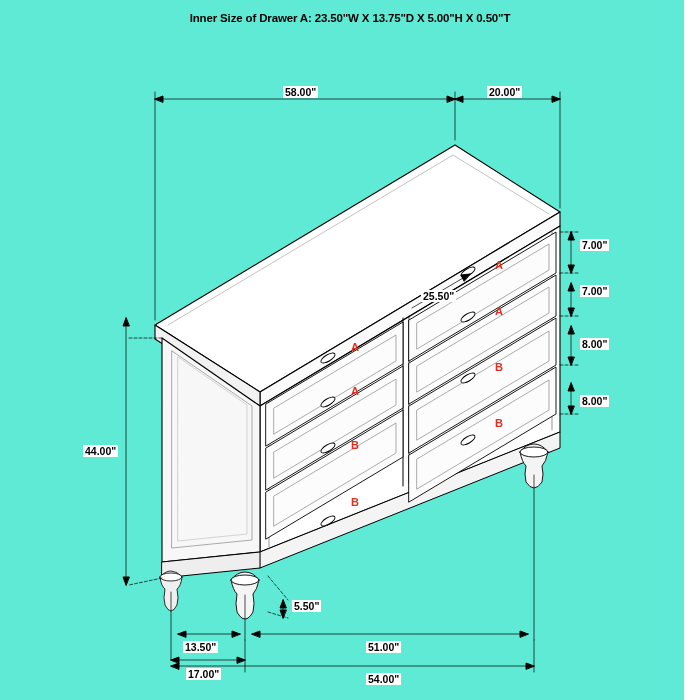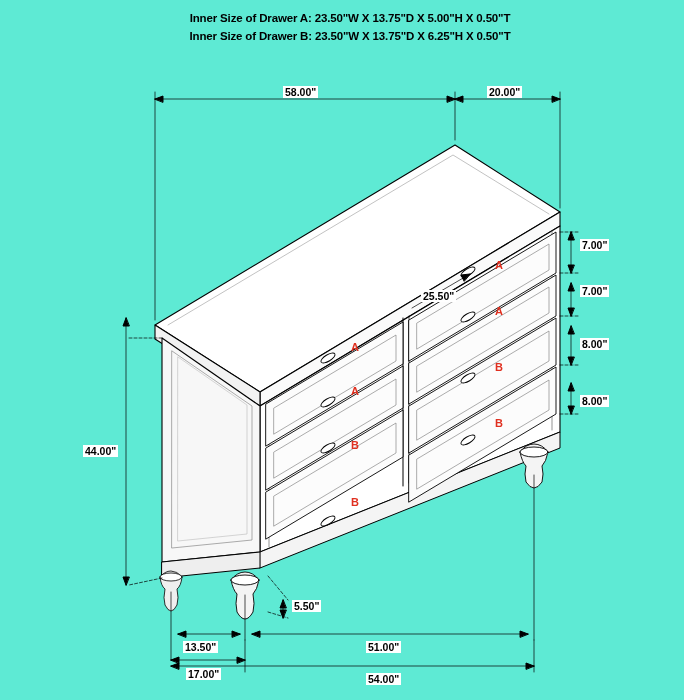--- a/index.html
+++ b/index.html
@@ -50,21 +50,20 @@
     background: #ffffff;
     padding: 0 2px;
   }
 </style>
 </head>
 <body>
 
 <div id="root">
 
   <div class="hdr" id="hdr1">Inner Size of Drawer A: 23.50"W X 13.75"D X 5.00"H X 0.50"T</div>
-  <div class="hdr" id="hdr2">Inner Size of Drawer B: 23.50"W X 13.75"D X 6.25"H X 0.50"T</div>
 
   <svg id="canvas" viewBox="0 0 700 700">
     <g fill="none" stroke="#000" stroke-width="1" stroke-linejoin="round" stroke-linecap="round">
 
       <path d="M155,325 L455,145 L560,212 L260,392 Z" fill="#ffffff" stroke="#000" stroke-width="1.1"></path>
 
       <path d="M260,392 L560,212 L560,226 L260,406 Z" fill="#fafafa" stroke="#000" stroke-width="1.1"></path>
 
       <path d="M155,325 L260,392 L260,406 L155,339 Z" fill="#f2f2f2" stroke="#000" stroke-width="1.1"></path>
 

